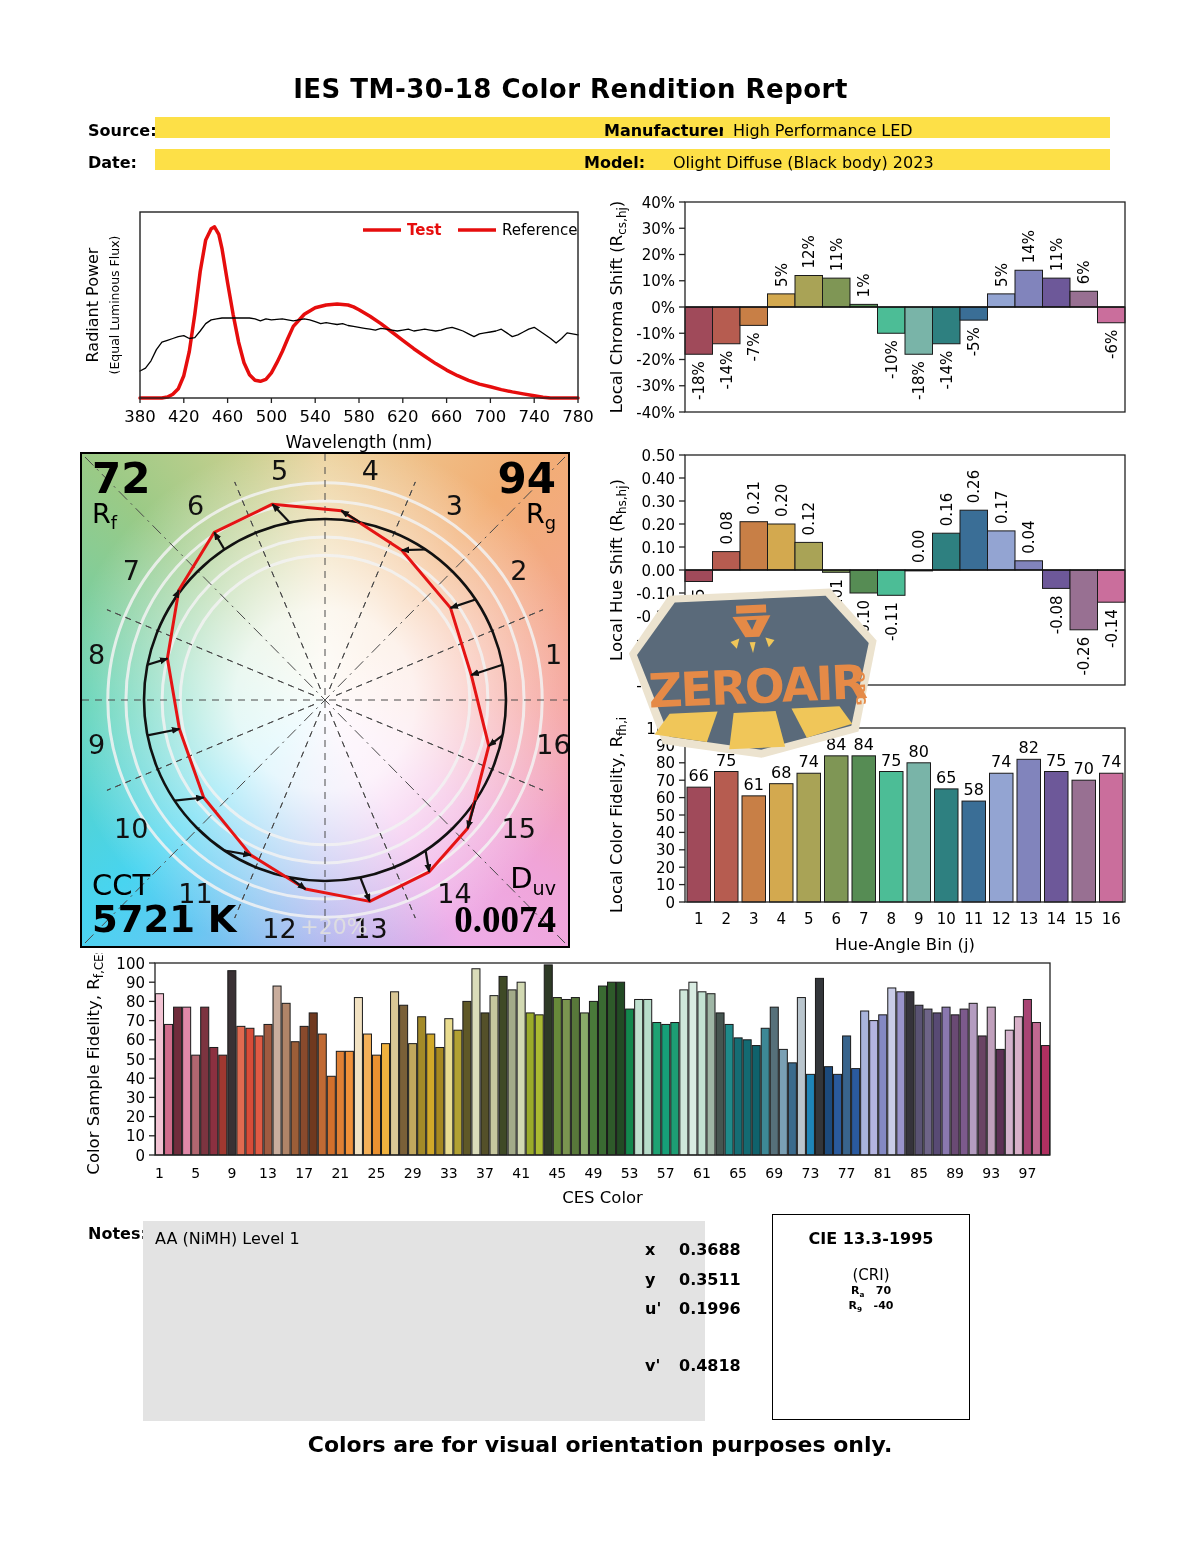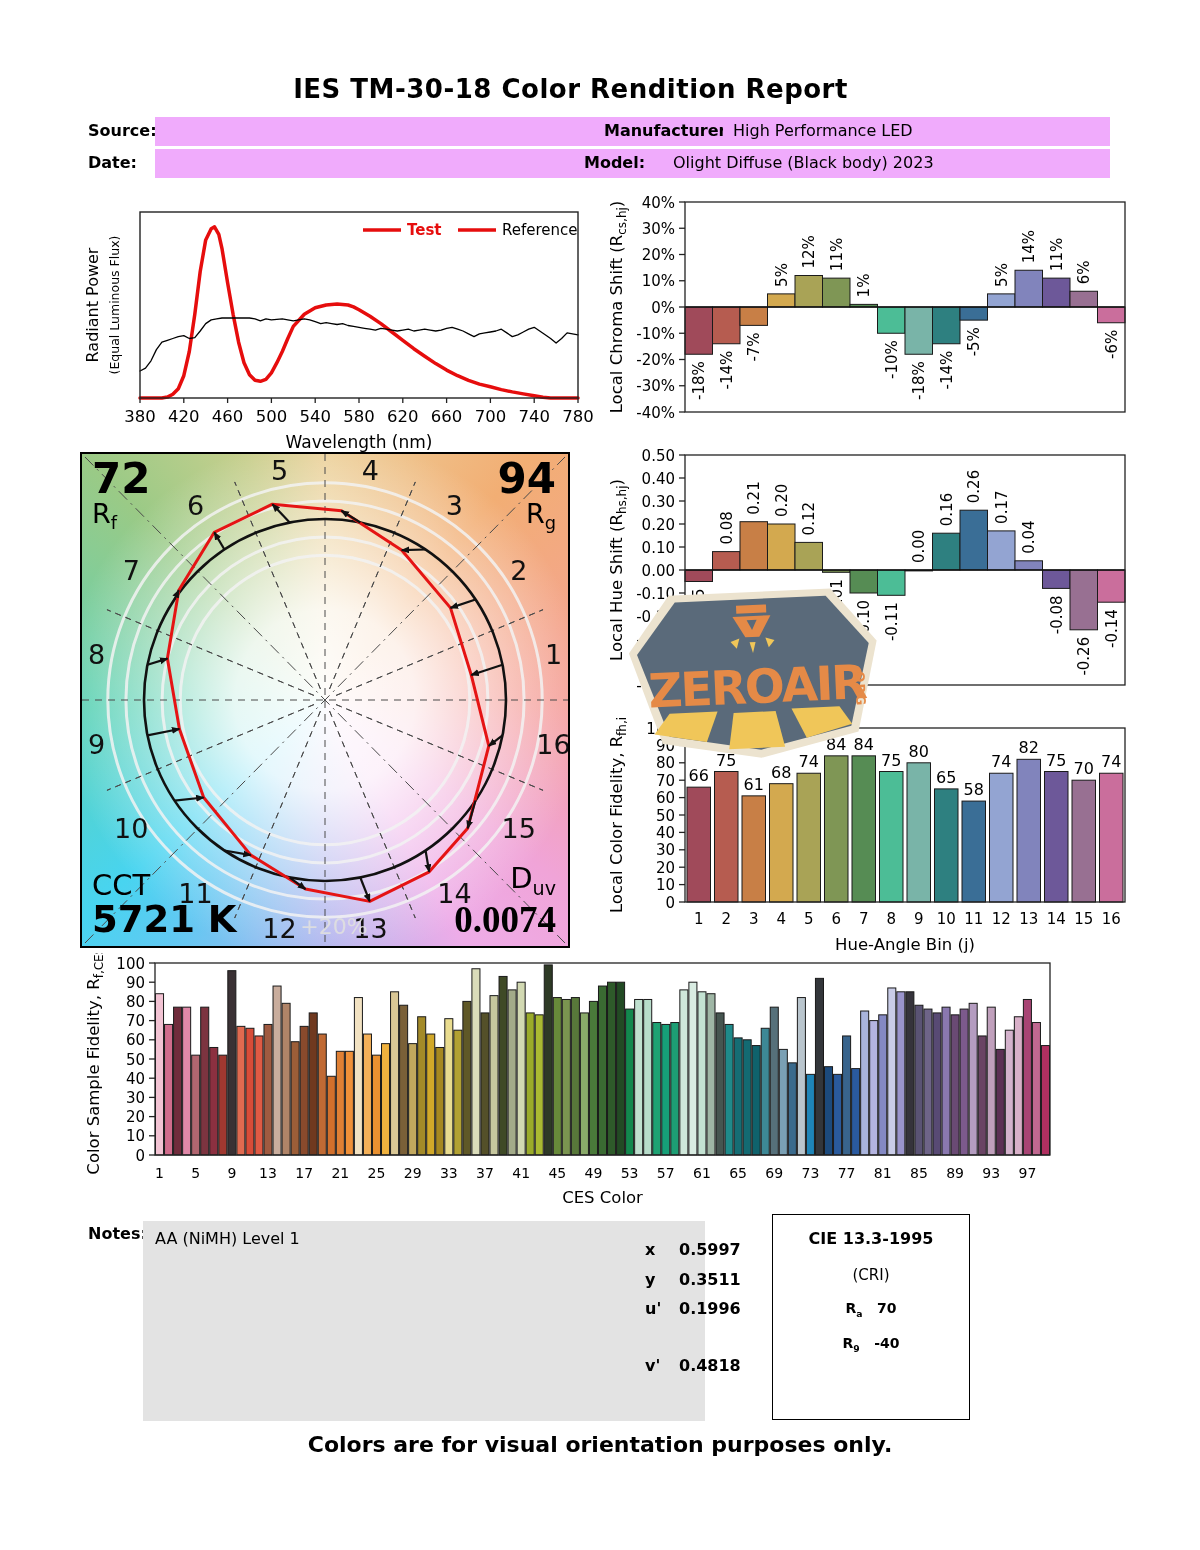--- a/index.html
+++ b/index.html
@@ -2,21 +2,21 @@
 <html><head>
 <meta charset="utf-8">
 <style>
   html,body{margin:0;padding:0;background:#fff;}
   body{font-family:"DejaVu Sans", sans-serif; color:#000;}
   #page{position:relative;width:1200px;height:1550px;background:#fff;overflow:hidden;}
   svg{font-family:"DejaVu Sans", sans-serif;}
   .abs{position:absolute;}
   .title{top:74px;left:0;width:1141px;text-align:center;font-size:26px;font-weight:bold;letter-spacing:.5px;}
   .flabel{font-size:16px;font-weight:bold;}
-  .fbox{background:#f0abfc;height:29px;}
+  .fbox{background:#fde047;height:21px;}
   .fvalue{font-size:16px;line-height:27px;padding-left:10px;white-space:nowrap;}
   .cvg-wrap{left:80px;top:452px;width:490px;height:496px;border:2px solid #000;box-sizing:border-box;}
   .cvg-bg{position:absolute;inset:0;
     background:conic-gradient(from 0deg at 50% 50%,
       #ecd29c 0deg,#f2ae74 40deg,#f5a09a 90deg,#f0a4d8 128deg,#eeace8 150deg,
       #b0b4ee 180deg,#62c8f2 212deg,#48d4f0 228deg,#5cd2b6 268deg,#9aca86 315deg,#c8cf8e 342deg,#ecd29c 360deg);}
   .cvg-bg::after{content:"";position:absolute;inset:0;
     background:radial-gradient(circle at 50% 50%, rgba(255,255,255,.96) 0%, rgba(255,255,255,.85) 26%, rgba(255,255,255,.35) 55%, rgba(255,255,255,0) 76%);}
   .cvg-corner{position:absolute;line-height:1;z-index:5;}
   .big-num{font-size:42px;font-weight:bold;}
@@ -25,21 +25,21 @@
   .cvg-cct-label{font-size:29px;}
   .cvg-cct{font-size:37px;font-weight:bold;}
   sub{font-size:.66em;}
   .notes-box{left:143px;top:1221px;width:562px;height:200px;background:#e3e3e3;}
   .notes-text{padding:8px 0 0 12px;font-size:16px;}
   .chrom-row{position:absolute;font-size:16px;font-weight:bold;}
   .chrom-label{display:inline-block;width:34px;}
   .cie-box{left:772px;top:1214px;width:198px;height:206px;border:1.6px solid #000;box-sizing:border-box;text-align:center;}
   .cie-title{font-size:16px;font-weight:bold;margin-top:14px;}
   .cie-sub{font-size:15px;font-weight:normal;margin-top:18px;}
-  .cie-row{font-size:14px;font-weight:bold;margin-top:16px;}
+  .cie-row{font-size:11px;font-weight:bold;}
   .footer{top:1432px;left:0;width:1200px;text-align:center;font-size:22px;font-weight:bold;}
   .wm{left:628px;top:590px;width:252px;height:170px;z-index:40;transform:rotate(-2.5deg);}
 </style>
 </head>
 <body>
 
 <div id="page">
 
   <div class="abs title">IES TM-30-18 Color Rendition Report</div>
 
@@ -520,21 +520,21 @@
       <text x="942.3989898989898" y="225" font-size="14" text-anchor="middle" fill="#000">97</text>
       <text x="517.5" y="250" font-size="16.5" text-anchor="middle" fill="#000">CES Color</text>
       <text x="14" y="106" font-size="16.5" text-anchor="middle" fill="#000" transform="rotate(-90 14 106)"><tspan>Color Sample Fidelity, R</tspan><tspan dy="4" font-size="12">f,CESi</tspan></text>
     </svg>
 
   <div class="abs flabel" style="left:88px;top:1224px;">Notes:</div>
   <div class="abs notes-box">
     <div class="notes-text">AA (NiMH) Level 1</div>
   </div>
 
-  <div class="chrom-row" style="left:645px;top:1240px;"><span class="chrom-label">x</span><span>0.5997</span></div>
+  <div class="chrom-row" style="left:645px;top:1240px;"><span class="chrom-label">x</span><span>0.3688</span></div>
   <div class="chrom-row" style="left:645px;top:1270px;"><span class="chrom-label">y</span><span>0.3511</span></div>
   <div class="chrom-row" style="left:645px;top:1299px;"><span class="chrom-label">u'</span><span>0.1996</span></div>
   <div class="chrom-row" style="left:645px;top:1356px;"><span class="chrom-label">v'</span><span>0.4818</span></div>
 
   <div class="abs cie-box">
     <div class="cie-title">CIE 13.3-1995</div>
     <div class="cie-sub">(CRI)</div>
     <div class="cie-row"><span>R</span><sub>a</sub>&nbsp;&nbsp;&nbsp;<span>70</span></div>
     <div class="cie-row"><span>R</span><sub>9</sub>&nbsp;&nbsp;&nbsp;<span>-40</span></div>
   </div>

